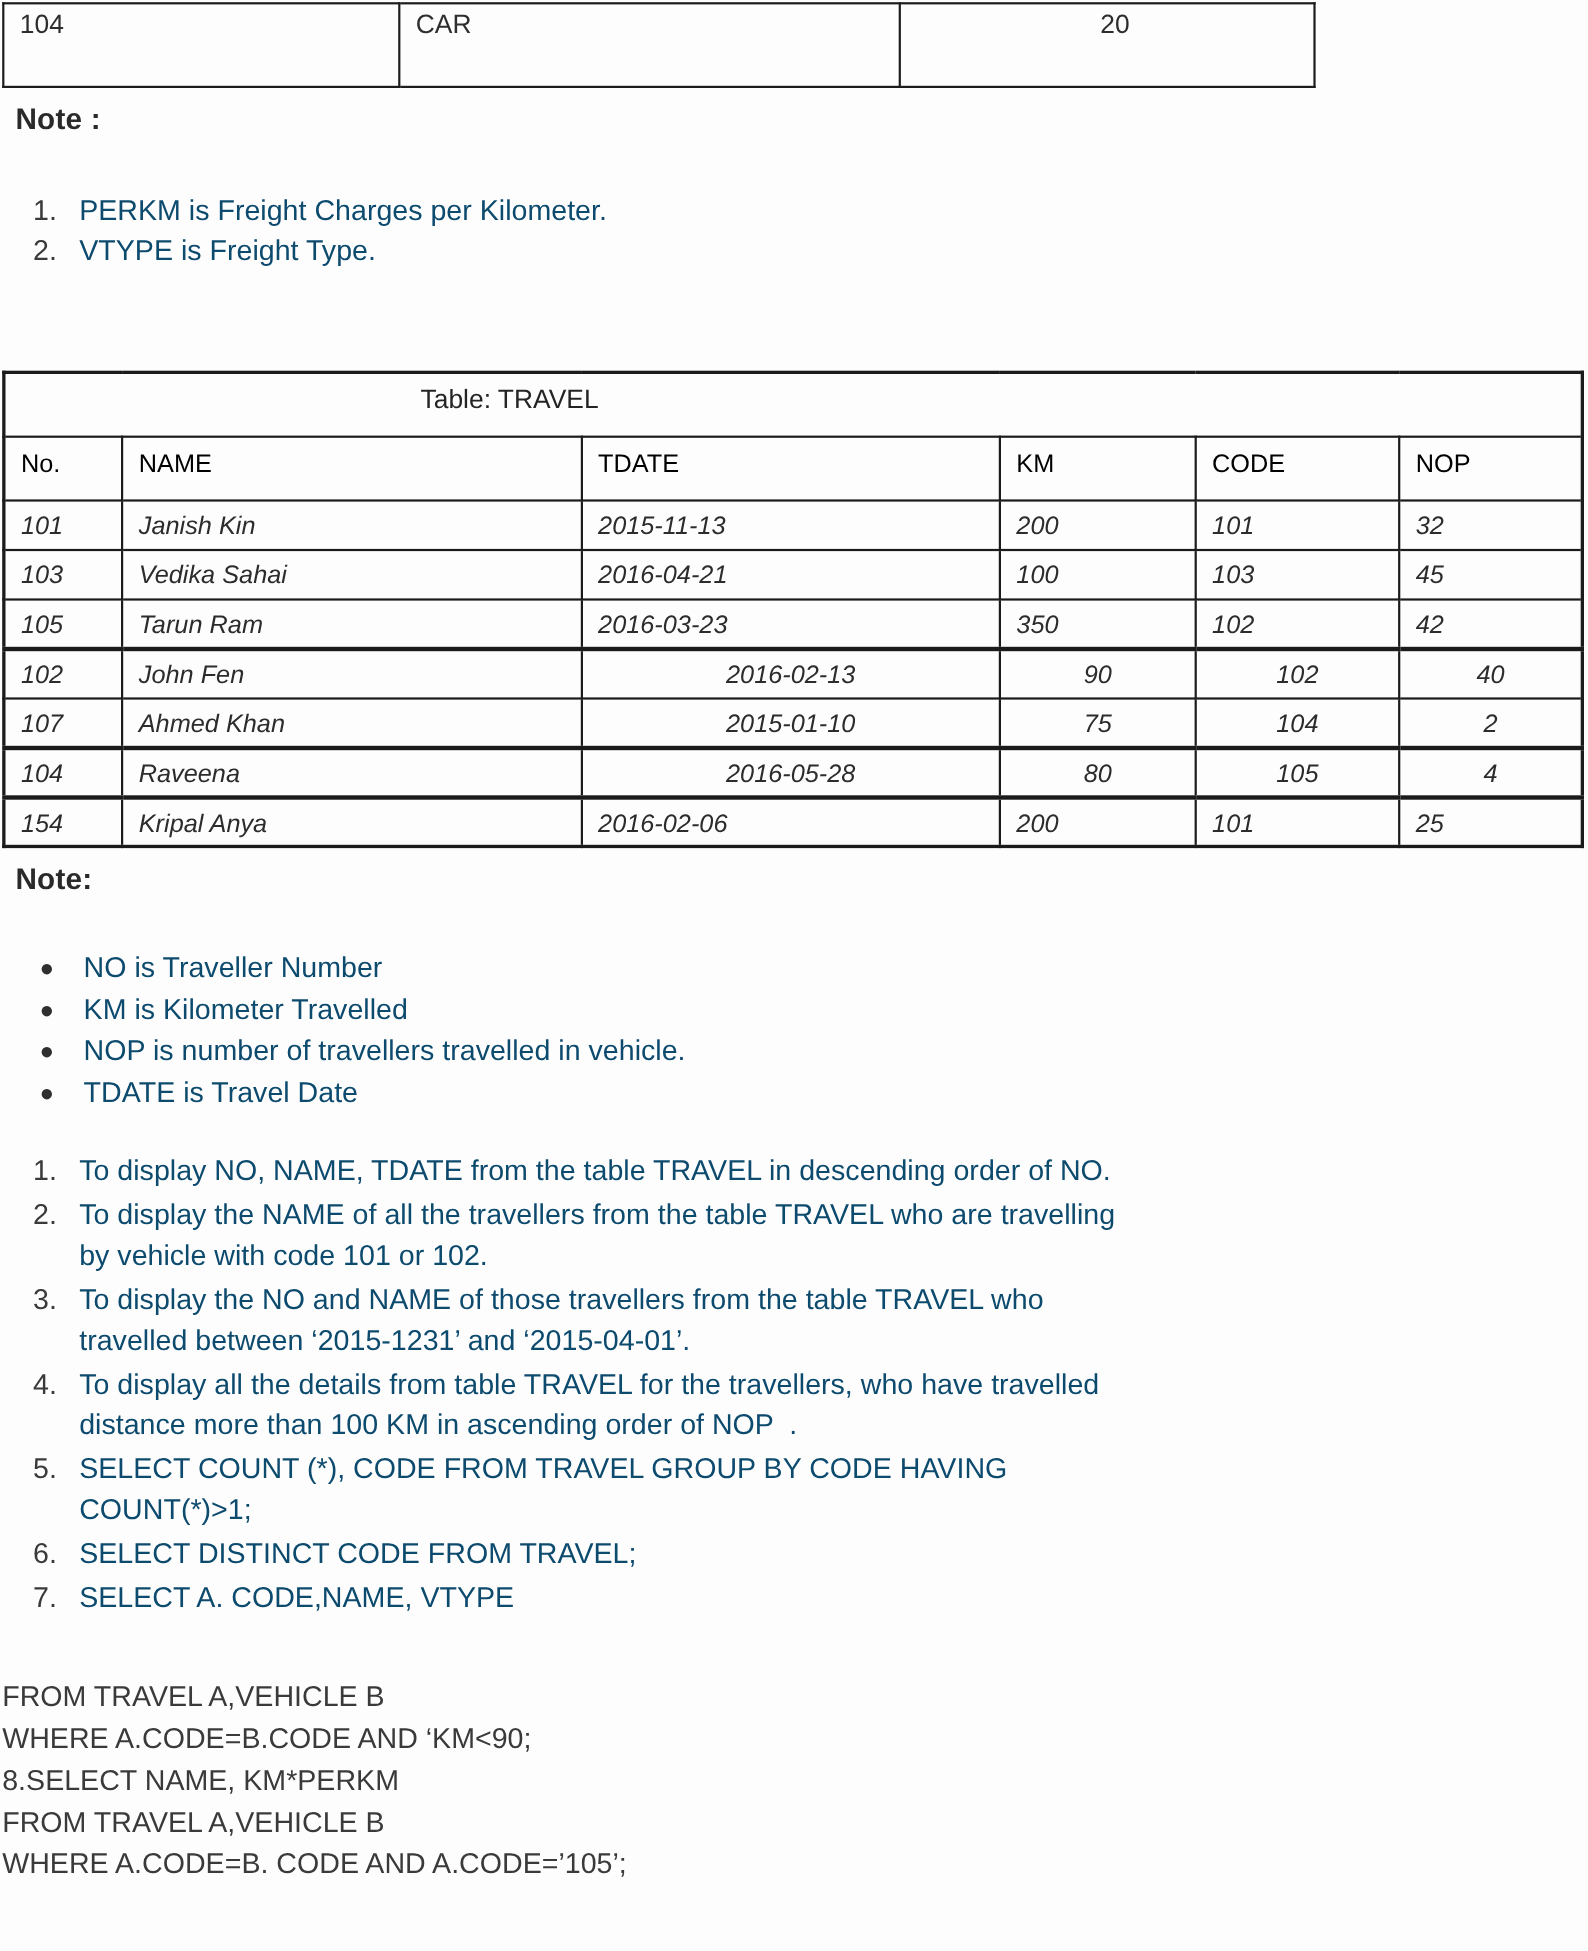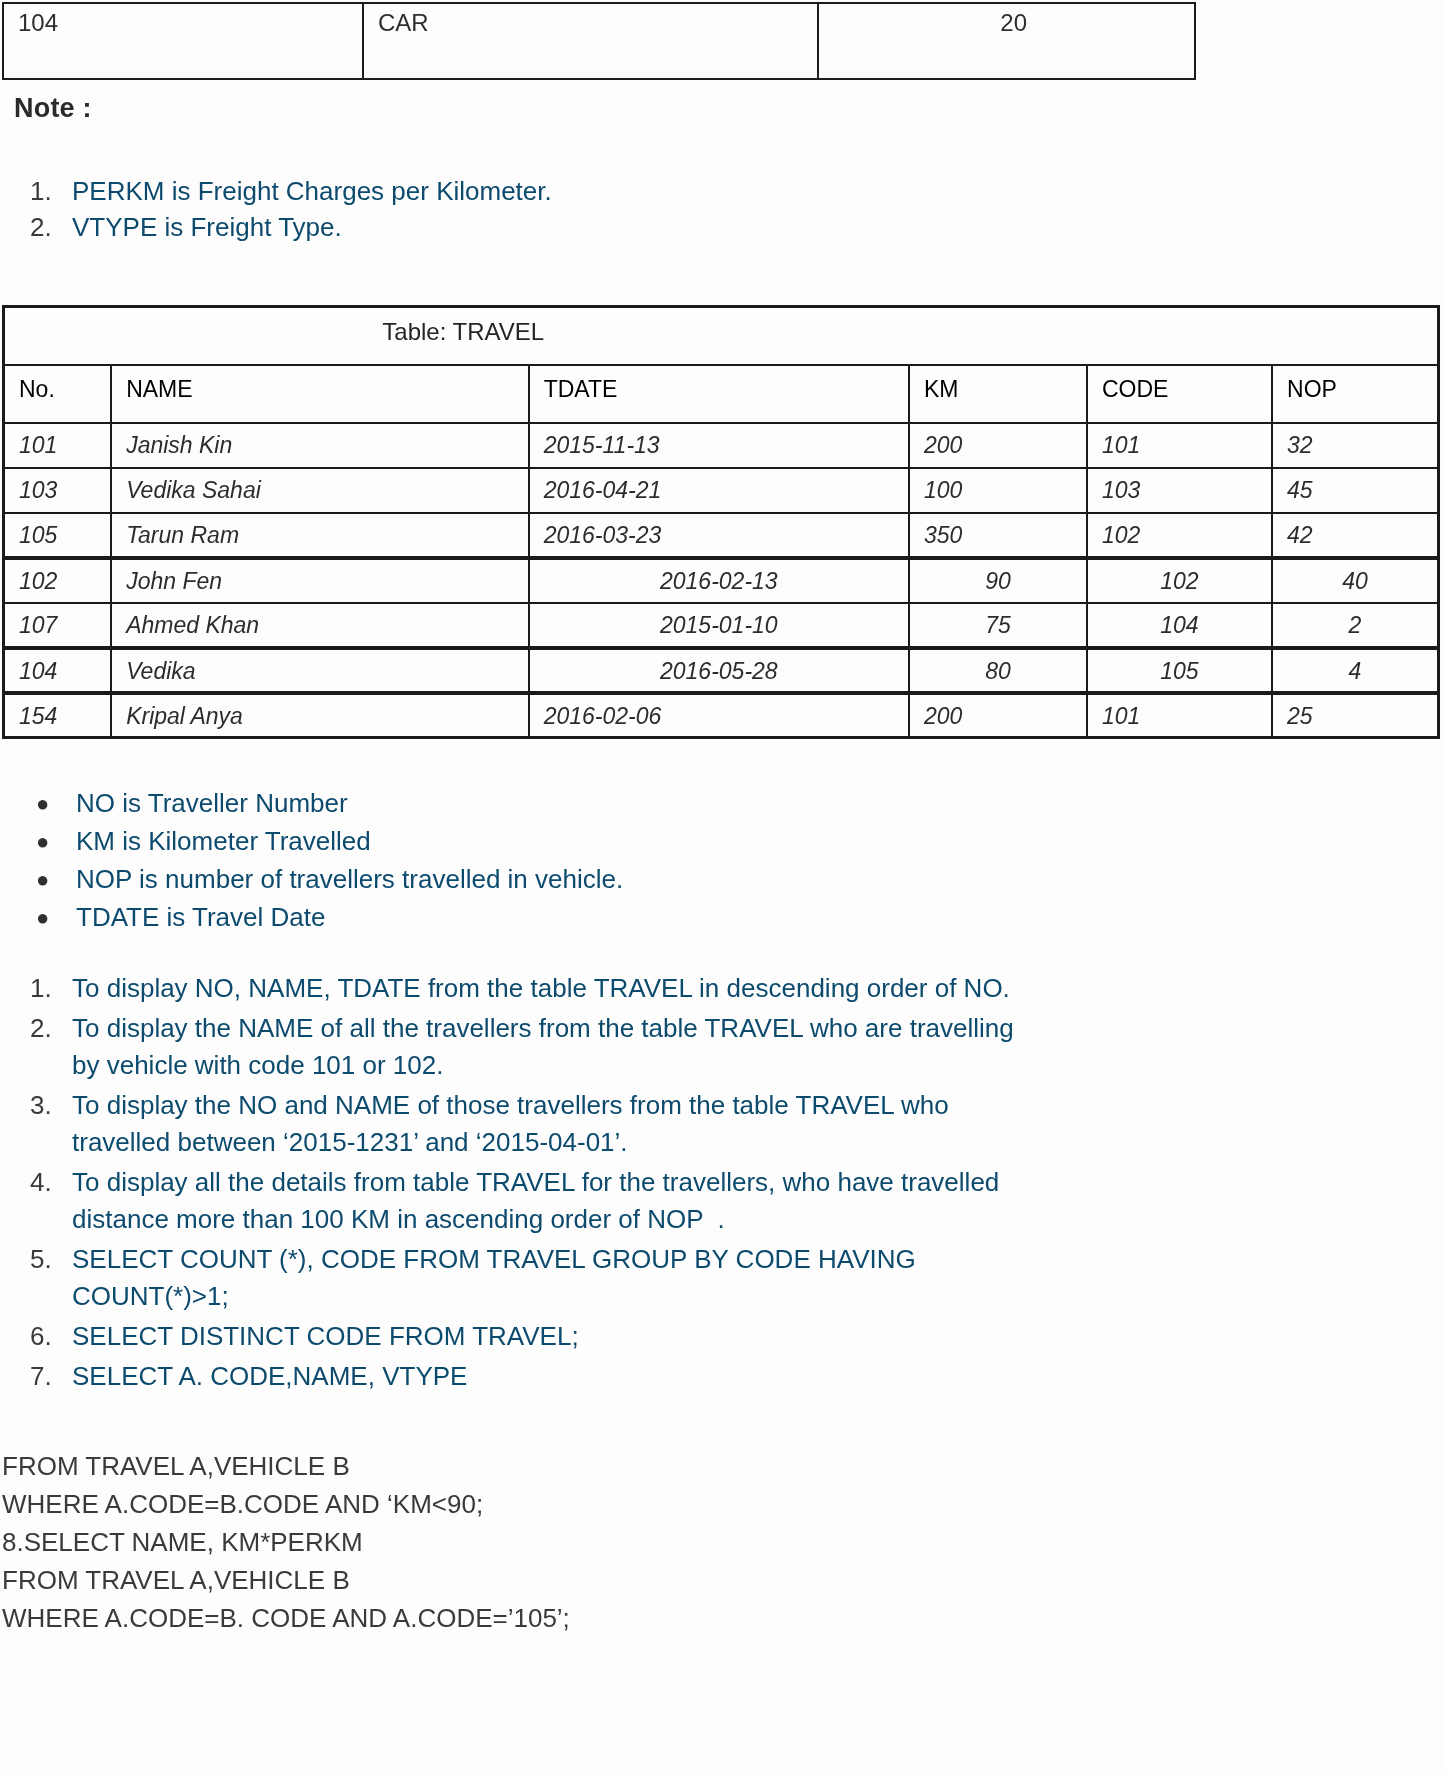--- a/index.html
+++ b/index.html
@@ -54,21 +54,21 @@
     font-size:26px;
     color:#0c4a6e;
     white-space:pre-wrap;
   }
   .top-list { margin-top:50px; }
   .top-list .li { line-height:35px; margin-bottom:1px; }
 
   
   table.travel {
     border-collapse:collapse;
-    margin:60px 0 0 2px;
+    margin:92px 0 0 2px;
     width:1438px;
     table-layout:fixed;
   }
   table.travel td, table.travel th {
     border:2px solid #1b1b1b;
     vertical-align:top;
     padding:8px 0 0 14px;
     font-size:23px;
     font-weight:normal;
     text-align:left;
@@ -200,37 +200,38 @@
     <tr class="data center">
       <td>107</td>
       <td class="name-indent">Ahmed Khan</td>
       <td class="ctd">2015-01-10</td>
       <td class="ctd">75</td>
       <td class="ctd">104</td>
       <td class="ctd">2</td>
     </tr>
     <tr class="data center thick">
       <td>104</td>
-      <td>Vedika</td>
+      <td>Raveena</td>
       <td class="ctd">2016-05-28</td>
       <td class="ctd">80</td>
       <td class="ctd">105</td>
       <td class="ctd">4</td>
     </tr>
     <tr class="data thick">
       <td>154</td>
       <td>Kripal Anya</td>
       <td>2016-02-06</td>
       <td>200</td>
       <td>101</td>
       <td>25</td>
     </tr>
   </tbody>
     </table>
 
+  <div class="note-heading">Note:</div>
 
   <div class="bullet-list">
     <div class="li">
       <span class="bullet">●</span>
       <span class="txt">NO is Traveller Number</span>
     </div>
     <div class="li">
       <span class="bullet">●</span>
       <span class="txt">KM is Kilometer Travelled</span>
     </div>

